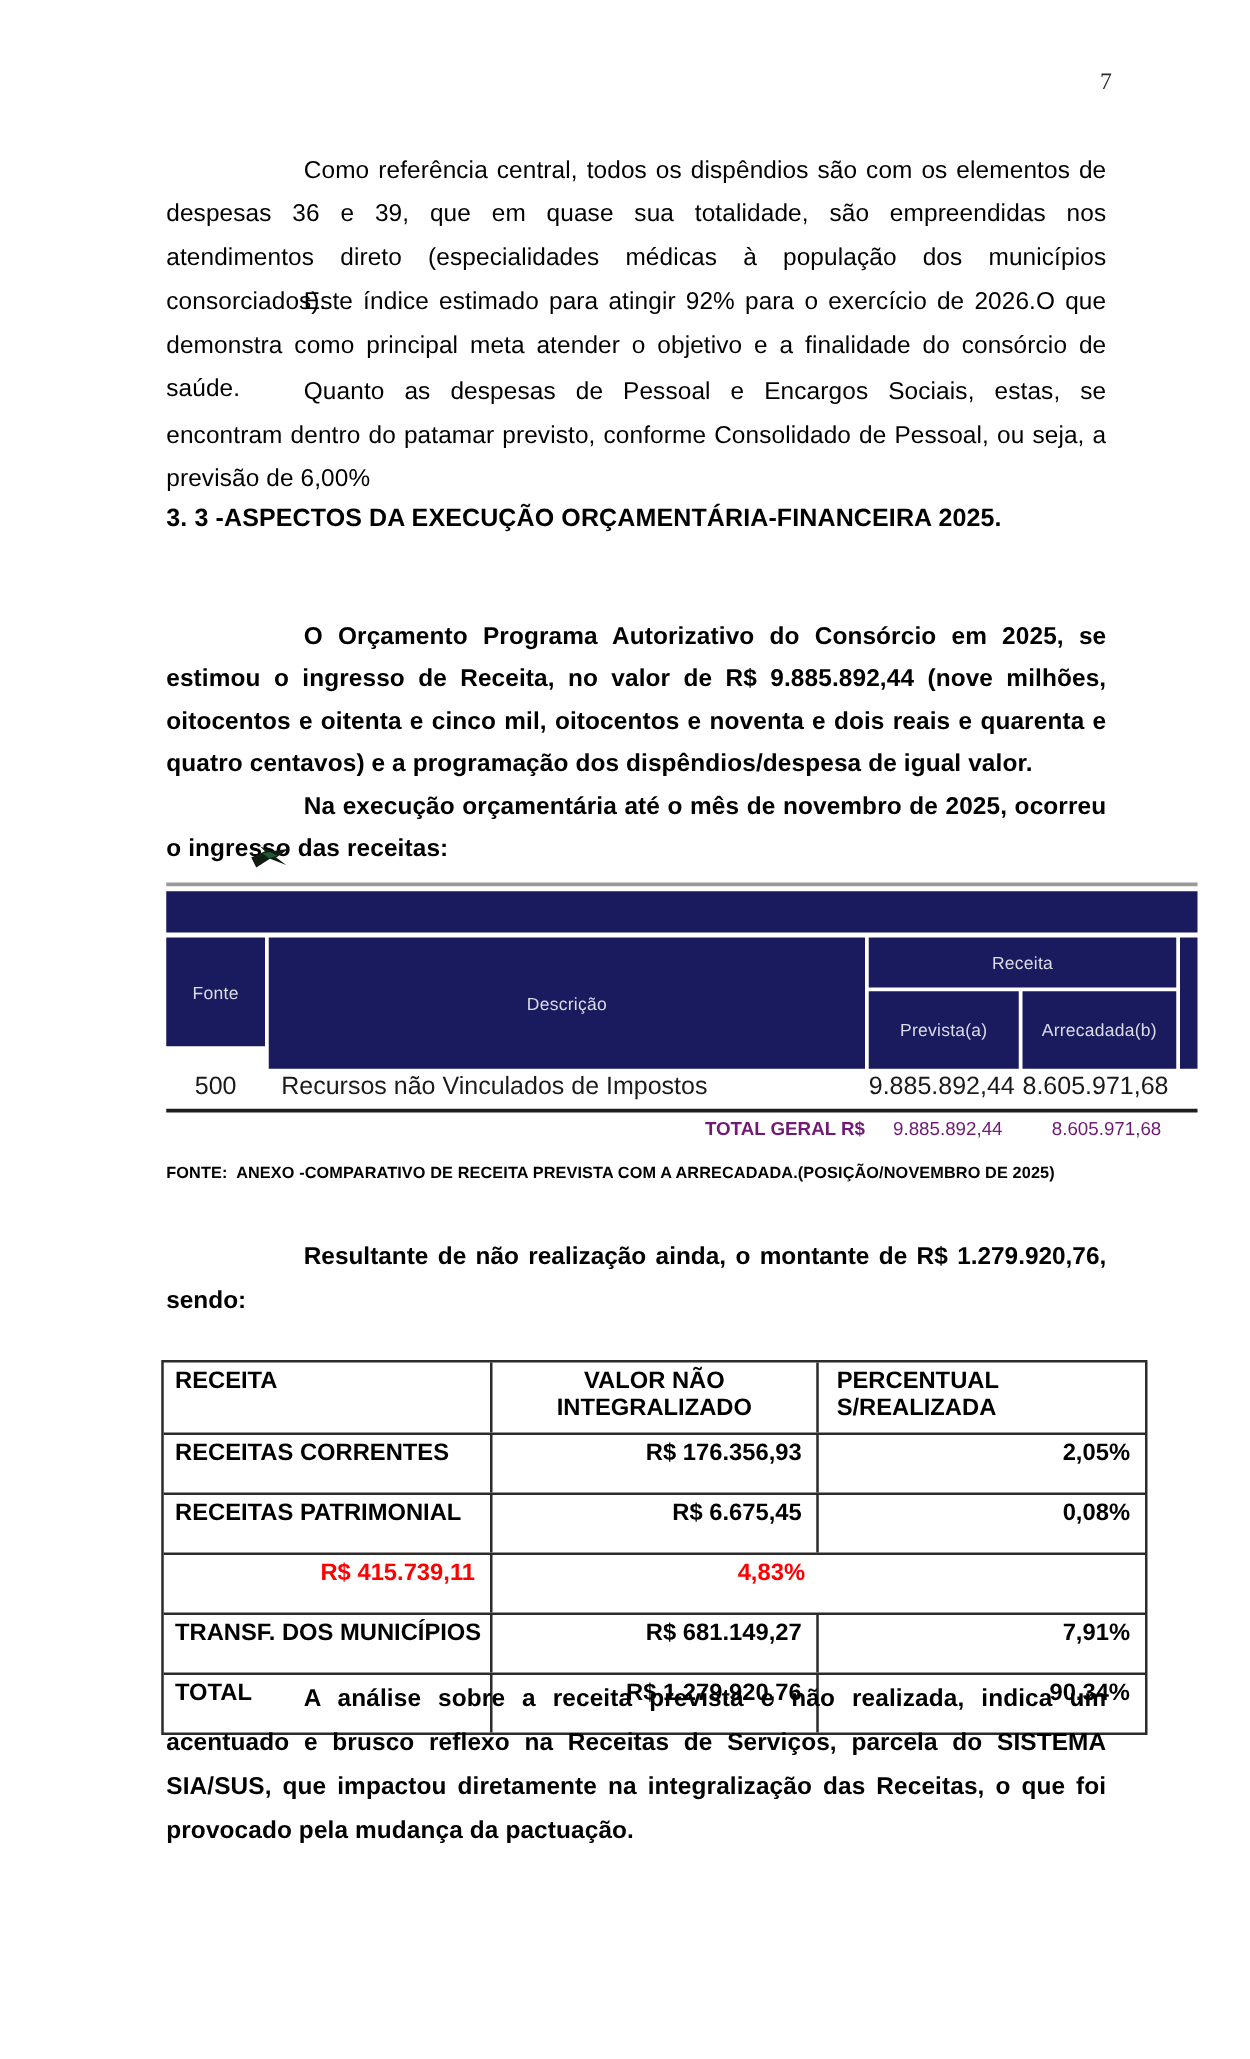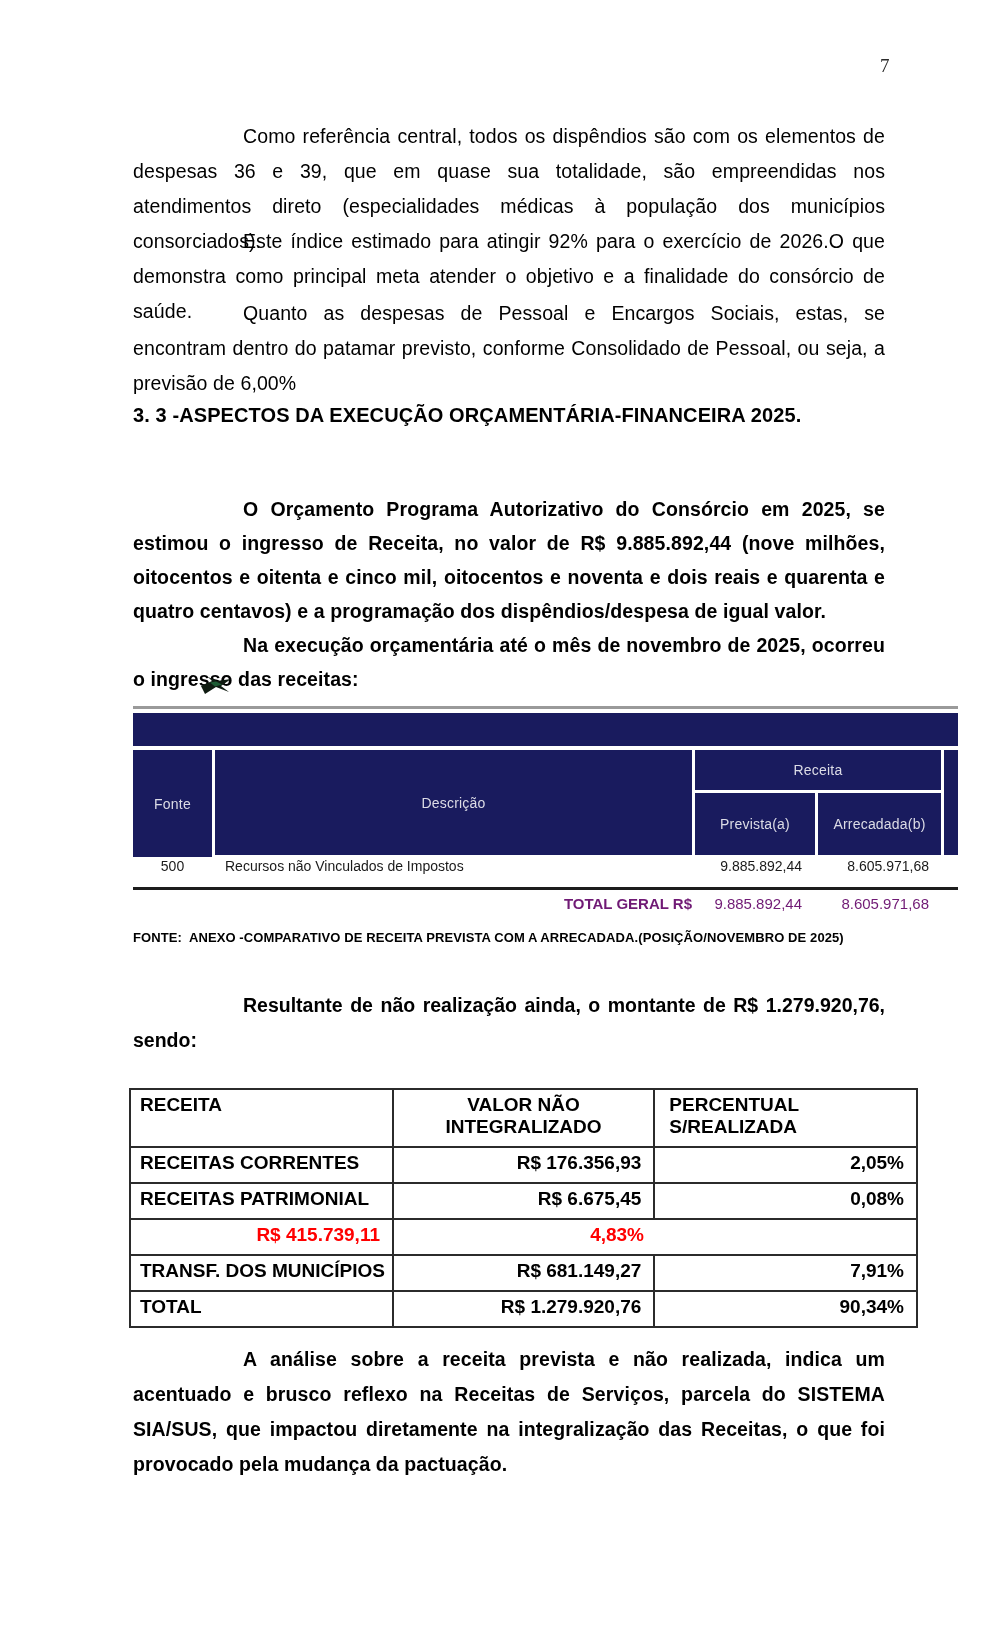--- a/index.html
+++ b/index.html
@@ -39,48 +39,48 @@
     text-align:justify;text-align-last:justify;text-indent:110px;
     font-size:19.5px;line-height:35px;font-weight:bold;
   }
   .p6-line2{font-size:19.5px;line-height:35px;font-weight:bold;}
   
   .shot{left:133px;top:706px;width:825px;height:214px;}
   .shot .grayrule{position:absolute;left:0;top:0;width:825px;height:3px;background:var(--gray-rule);}
   .shot .navy{background:var(--navy);color:#dcdce6;display:flex;align-items:center;justify-content:center;
     font-size:14px;letter-spacing:.2px;}
   .shot .band{position:absolute;left:0;top:7px;width:825px;height:33px;}
-  .cell-fonte{position:absolute;left:0;top:44px;width:79px;height:107px;}
+  .cell-fonte{position:absolute;left:0;top:44px;width:79px;height:87px;}
   .cell-desc{position:absolute;left:82px;top:44px;width:477px;height:105px;}
   .cell-receita{position:absolute;left:562px;top:44px;width:246px;height:40px;}
   .cell-prev{position:absolute;left:562px;top:87px;width:120px;height:62px;line-height:17px;}
   .cell-arr{position:absolute;left:685px;top:87px;width:123px;height:62px;flex-direction:row;line-height:17px;}
   .cell-sliver{position:absolute;left:811px;top:44px;width:14px;height:105px;}
-  .shot .datarow{position:absolute;left:0;top:152px;width:825px;height:28px;font-size:14px;color:#1a1a1a;}
+  .shot .datarow{position:absolute;left:0;top:152px;width:825px;height:28px;font-size:20px;color:#1a1a1a;}
   .shot .blackrule{position:absolute;left:0;top:181px;width:825px;height:3px;background:var(--black-rule);}
   .shot .totalrow{position:absolute;left:0;top:189px;width:825px;height:24px;font-size:15px;color:#701a75;}
   .d-fonte{position:absolute;left:0;width:79px;text-align:center;}
   .d-desc{position:absolute;left:82px;width:477px;text-align:left;padding-left:10px;box-sizing:border-box;}
   .d-prev{position:absolute;left:562px;width:120px;text-align:right;padding-right:13px;box-sizing:border-box;}
   .d-arr{position:absolute;left:685px;width:123px;text-align:right;padding-right:12px;box-sizing:border-box;}
   .t-label{position:absolute;left:82px;width:477px;text-align:right;font-weight:bold;}
   .caption{
     left:133px;top:930px;width:760px;
     font-size:13px;font-weight:bold;letter-spacing:.1px;white-space:pre-wrap;
   }
   
   .btable{
     left:129px;top:1088px;width:789px;
     border:2px solid #2b2b2b;border-collapse:collapse;box-sizing:border-box;
     font-size:19px;font-weight:bold;
   }
   .btable .trow{display:flex;border-top:2px solid #2b2b2b;}
   .btable .trow:first-child{border-top:none;}
   .btable .c1{width:264px;box-sizing:border-box;padding:4px 4px 8px 9px;border-right:2px solid #2b2b2b;}
-  .btable .c2{width:263px;box-sizing:border-box;padding:4px 12px 8px 4px;text-align:right;border-right:2px solid #2b2b2b;}
+  .btable .c2{width:263px;box-sizing:border-box;padding:4px 12px 20px 4px;text-align:right;border-right:2px solid #2b2b2b;}
   .btable .c3{width:262px;box-sizing:border-box;padding:4px 12px 8px 4px;text-align:right;}
   .btable .hrow .c2{text-align:center;padding:4px 4px 8px 4px;}
   .btable .hrow .c3{text-align:left;padding:4px 4px 8px 14px;}
   .icon-wrap{left:200px;top:677px;width:32px;height:18px;}
 </style>
 </head>
 <body>
 
 <div class="page">
 

